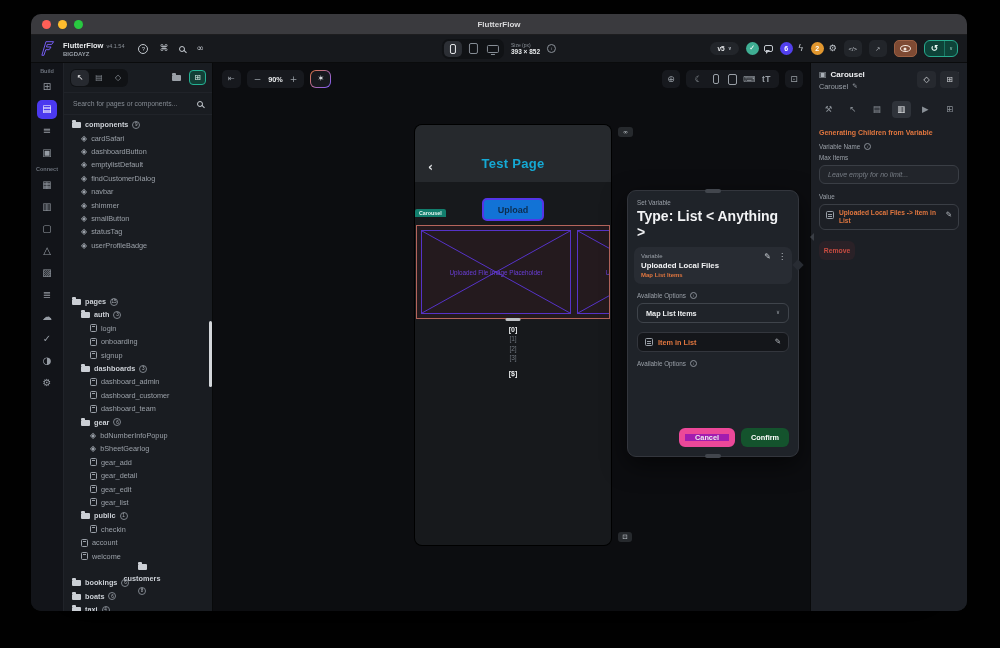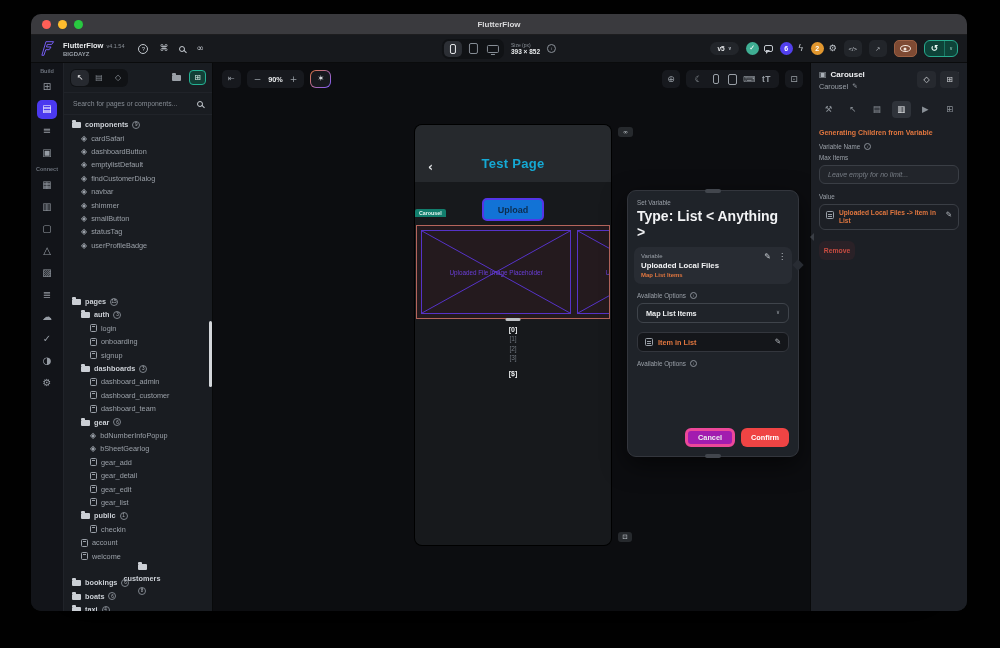--- a/index.html
+++ b/index.html
@@ -125,22 +125,22 @@
 .dd{border:1px solid #3f444b;border-radius:6px;height:20px;display:flex;align-items:center;padding:0 8px;justify-content:space-between}
 .dd .v{font-size:7.3px;font-weight:bold;color:#eceef0}
 .dd .g{font-size:5.5px;color:#9aa0a7}
 .chip{margin-top:9px;background:#14161a;border:1px solid #33363d;border-radius:6px;height:20px;display:flex;align-items:center;gap:5px;padding:0 7px}
 .ic-lines{width:8px;height:8px;border:1px solid #9aa0a8;border-radius:1.5px;position:relative;flex:0 0 auto}
 .ic-lines::after{content:"";position:absolute;left:1px;top:2px;width:4px;height:1px;background:#9aa0a8;box-shadow:0 2px 0 #9aa0a8}
 .chip .v{flex:1;font-size:7.3px;font-weight:bold;color:#e0763f}
 .chip .g{color:#c3c8ce;font-size:7.5px}
 .dlg-btns{position:absolute;right:9px;bottom:9px;display:flex;gap:6px}
 .btn{height:19px;border-radius:6px;display:flex;align-items:center;justify-content:center;font-size:7.3px;font-weight:bold;padding:0 10px}
-.btn.cancel{background:#a21caf;border:3px solid #ec4899;color:#eceef0}
-.btn.confirm{background:#ef4444;color:#fff}
+.btn.cancel{background:#a21caf;border:6px solid #ec4899;color:#eceef0}
+.btn.confirm{background:#14532d;color:#fff}
 
 .insp{width:157px;background:#1c1f25;border-left:1px solid #08090a;padding:7px 8px;flex:0 0 auto;position:relative}
 .insp-h1{display:flex;align-items:center;gap:4px}
 .insp-h1 .wic{color:#aab0b7;font-size:8px}
 .insp-h1 .t{font-size:8px;font-weight:bold;color:#f0f1f3;flex:1}
 .insp-h1 .opt{color:#9aa0a7;font-size:7px}
 .insp-h2{display:flex;align-items:center;gap:4px;margin-top:3px}
 .insp-h2 .nm{font-size:7.3px;color:#9aa0a8}
 .insp-h2 .g{font-size:6.5px;color:#9aa0a8}
 .insp-hbtns{position:absolute;right:8px;top:8px;display:flex;gap:4px}

